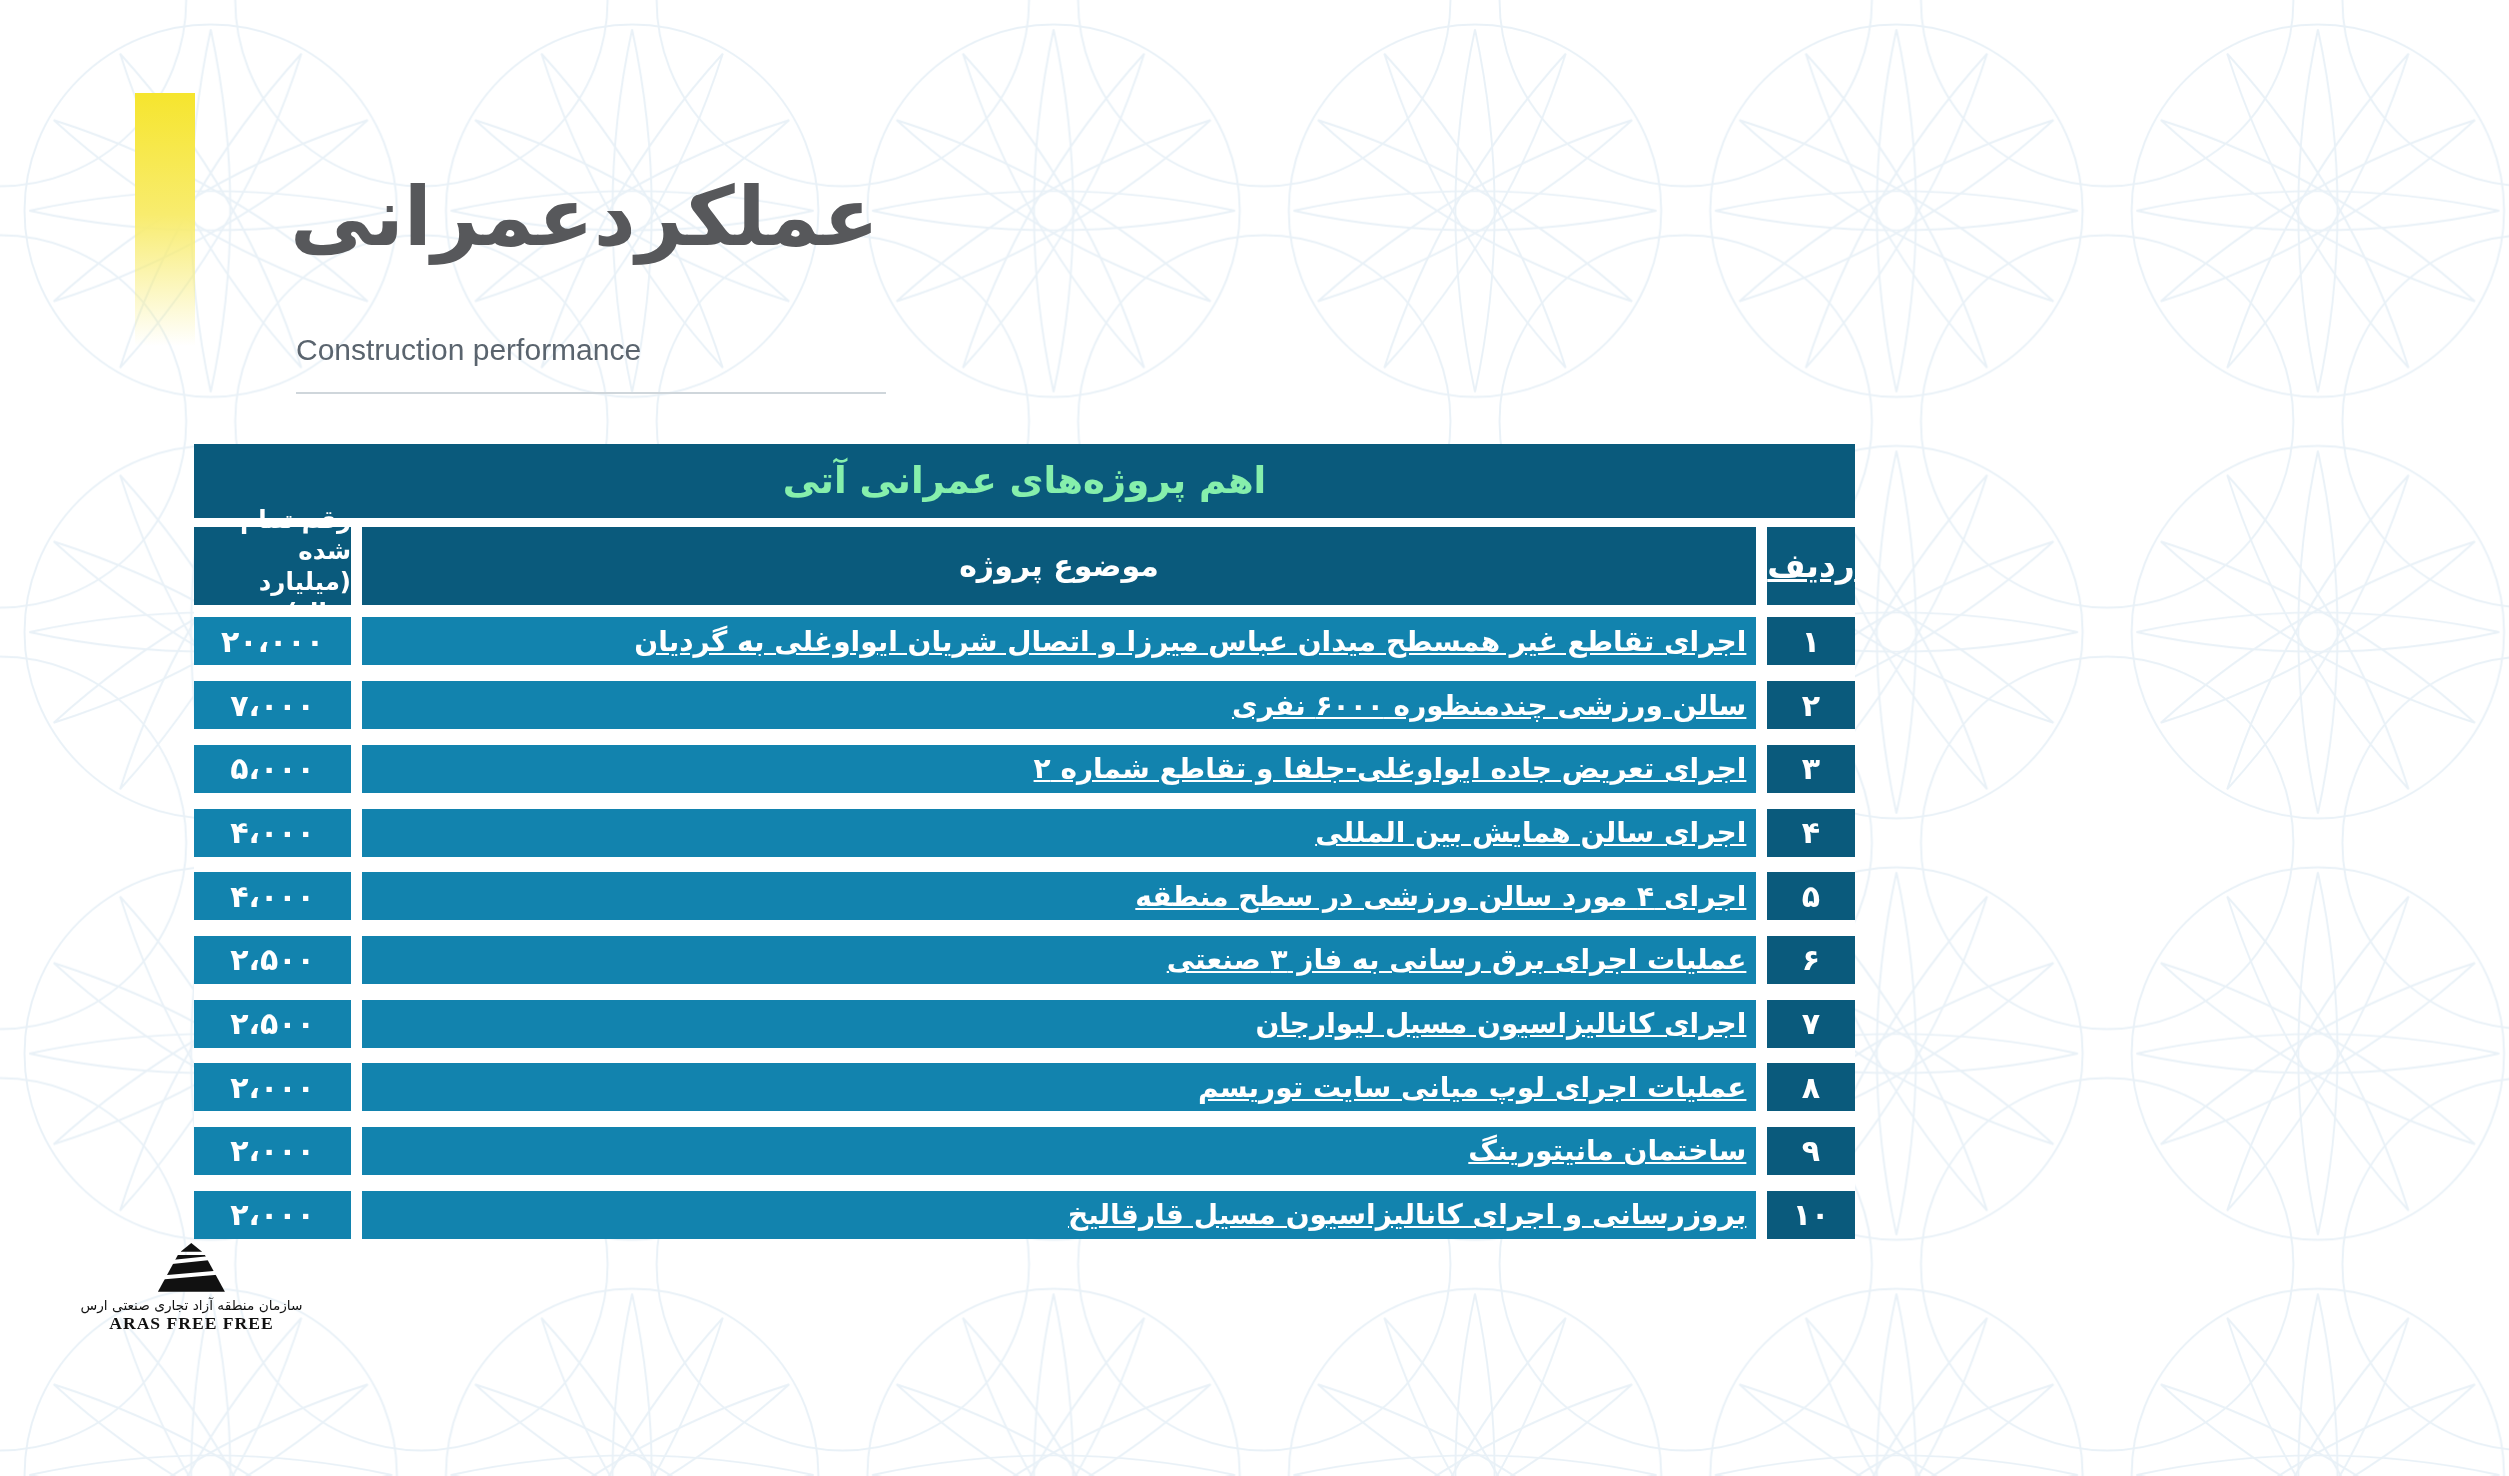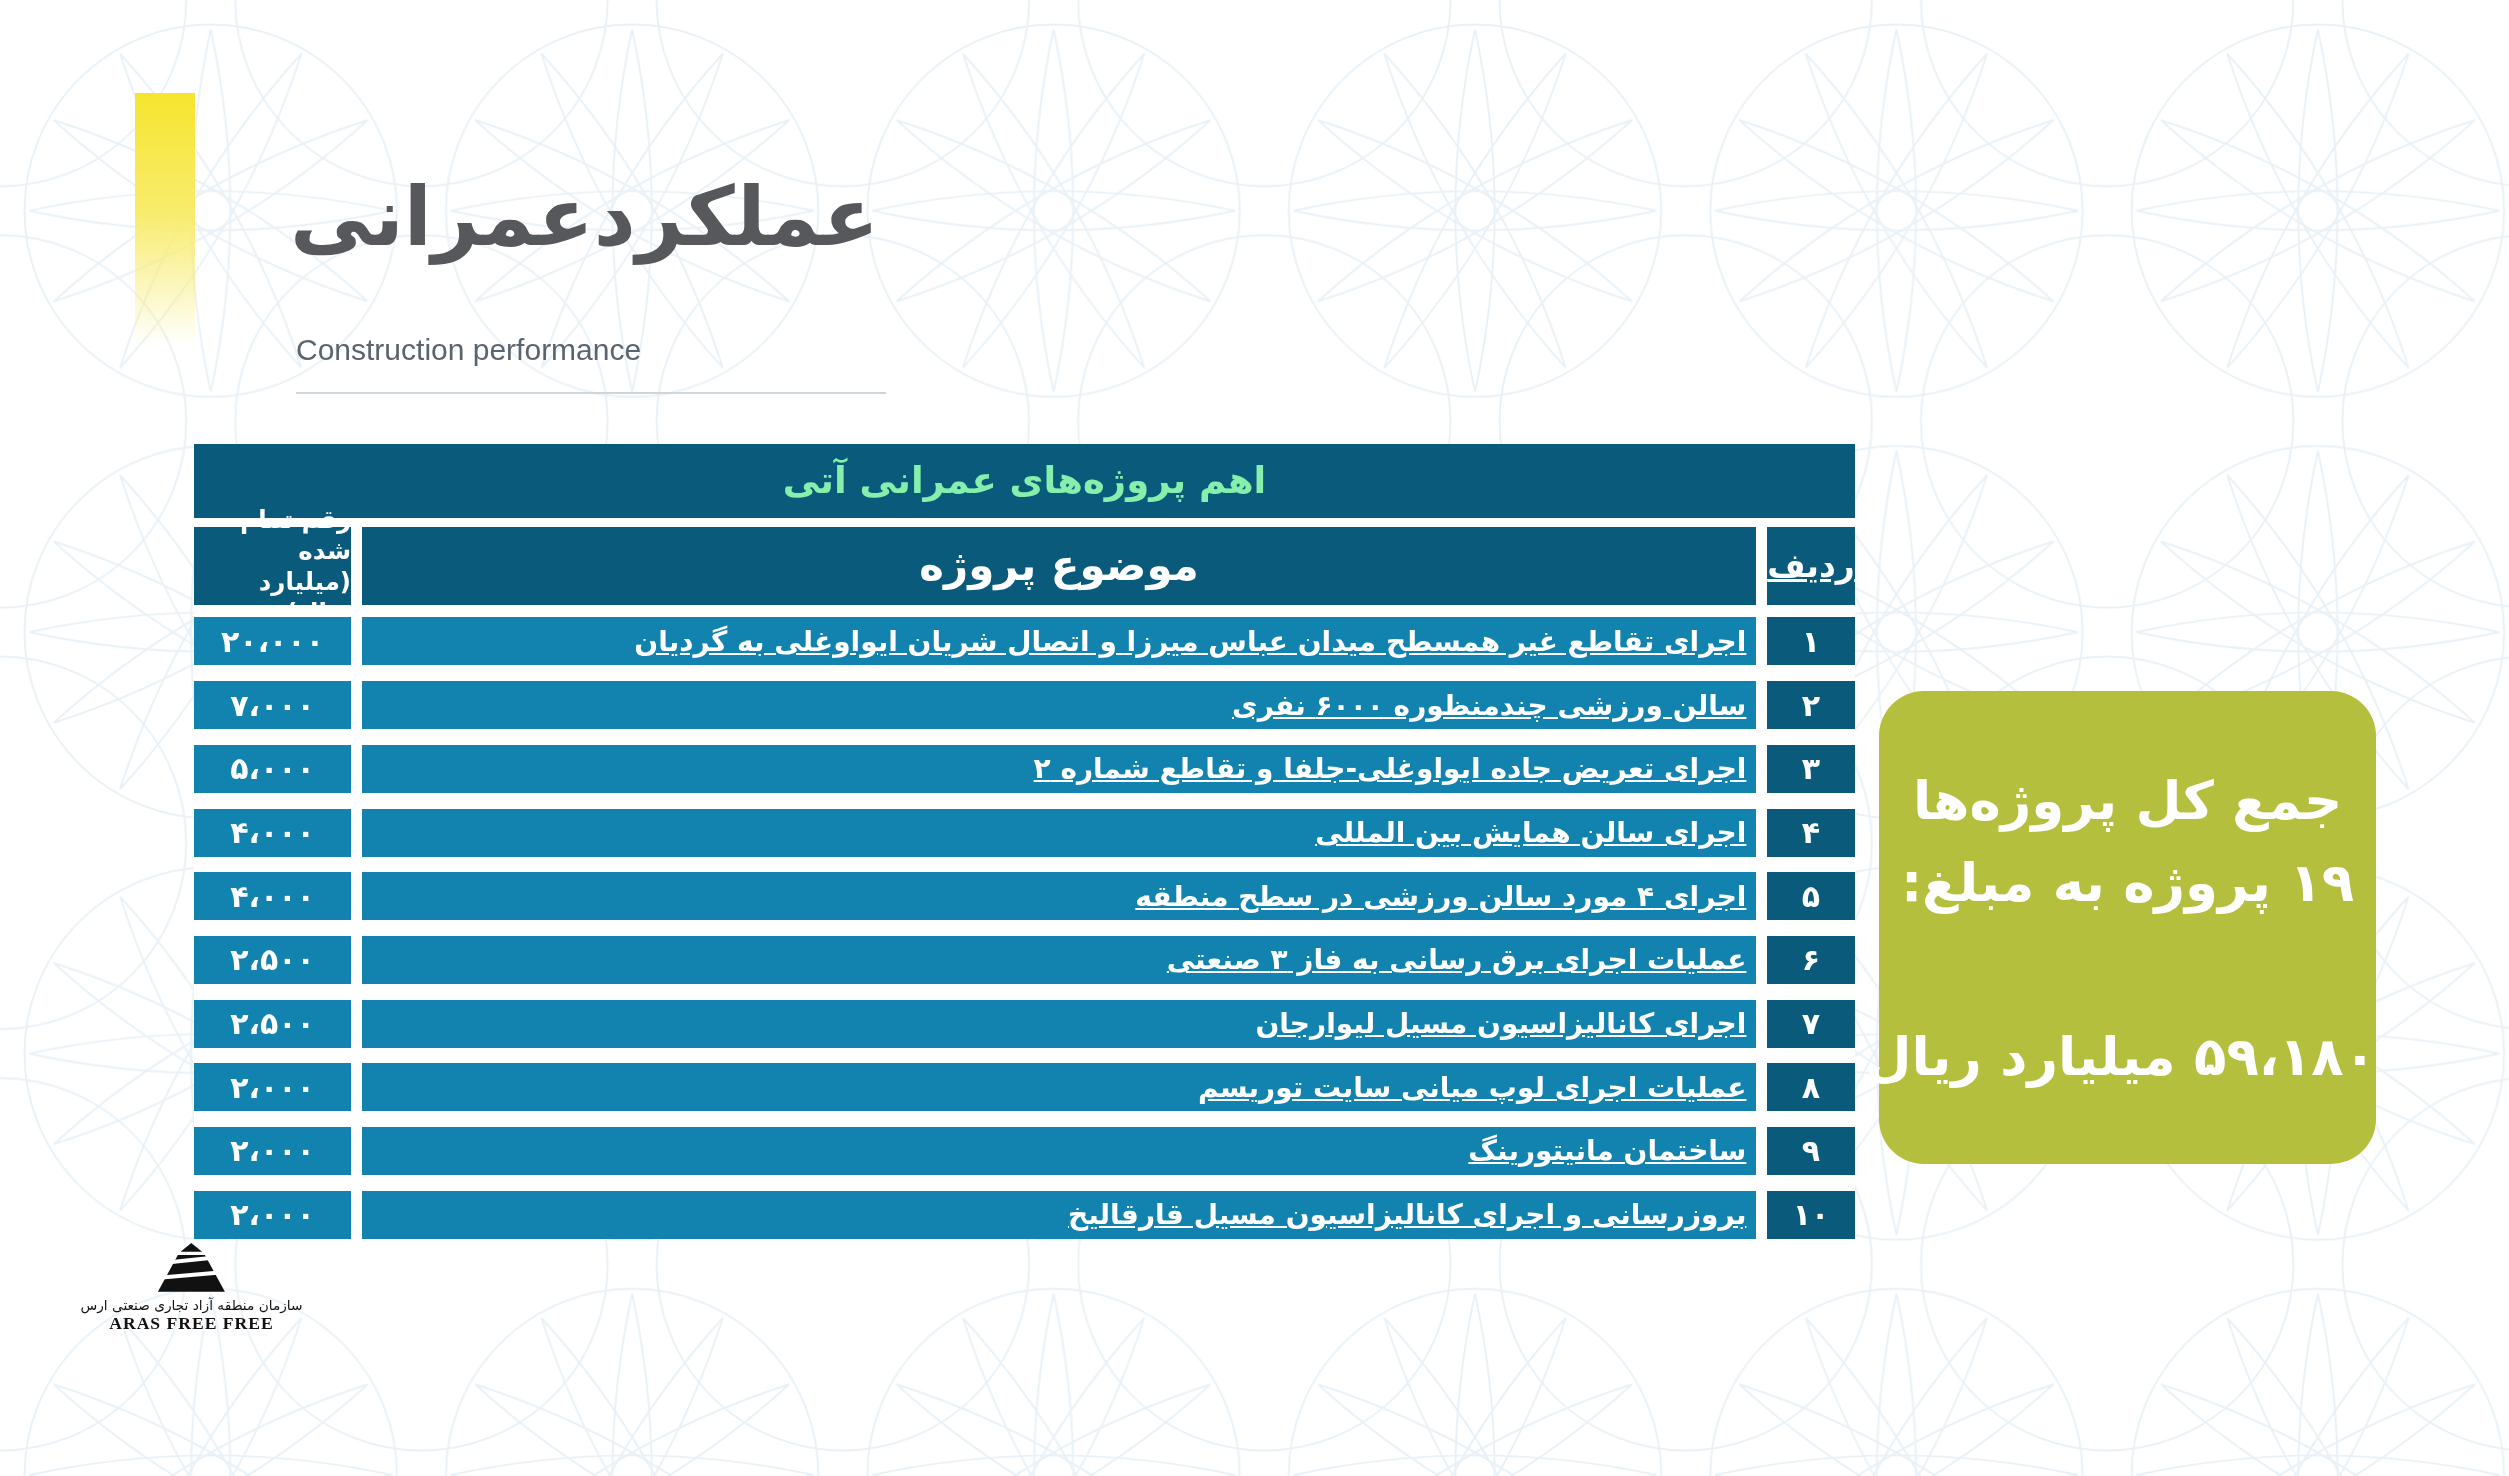--- a/index.html
+++ b/index.html
@@ -25,21 +25,21 @@
   .t-row{display:grid;grid-template-columns:88px 1fr 157px;column-gap:10.8px;}
   .t-head{margin-bottom:12.7px;}
   .t-head .cell{height:78px;}
   .t-data{margin-bottom:15.7px;}
   .t-data .cell{height:48px;}
   .t-data:last-child{margin-bottom:0;}
   .cell{color:#fff;font-weight:bold;display:flex;align-items:center;justify-content:center;}
   .cell.dark{background:#0a5a7c;}
   .cell.light{background:#1283ae;}
   .head-row{font-size:33px;text-decoration:underline;}
-  .head-subject{font-size:42px;}
+  .head-subject{font-size:30px;}
   .head-value{flex-direction:column;font-size:24.5px;line-height:31px;}
   .row-num{font-size:30px;}
   .row-subject{justify-content:flex-start;padding-right:9.8px;font-size:28px;white-space:nowrap;
     overflow:hidden;text-decoration:underline;}
   .row-value{font-size:30px;}
 
   
   .summary{position:absolute;left:1879px;top:691px;width:497px;height:473px;background:#b4bf3d;
     border-radius:45px;color:#fff;direction:rtl;text-align:center;font-weight:bold;}
   .summary .l{font-size:53px;line-height:82px;white-space:nowrap;}
@@ -161,25 +161,20 @@
     </div>
 
     <div class="t-row t-data">
       <div class="cell dark row-num">۱۰</div>
       <div class="cell light row-subject">بروزرسانی و اجرای کانالیزاسیون مسیل قارقالیخ</div>
       <div class="cell light row-value">۲،۰۰۰</div>
     </div>
   </div>
   </div>
 
-  <div class="summary">
-    <div class="l sum-top">جمع کل پروژه‌ها</div>
-    <div class="l">۱۹ پروژه به مبلغ:</div>
-    <div class="l sum-amount">۵۹،۱۸۰ میلیارد ریال</div>
-  </div>
 
   <div class="logo">
     <div class="logo-mark">
       <div class="logo-peak"></div>
       <div class="logo-body"></div>
       <div class="logo-s1"></div>
       <div class="logo-s2"></div>
     </div>
     <div class="logo-fa">سازمان منطقه آزاد تجاری صنعتی ارس</div>
     <div class="logo-en">ARAS FREE FREE</div>

